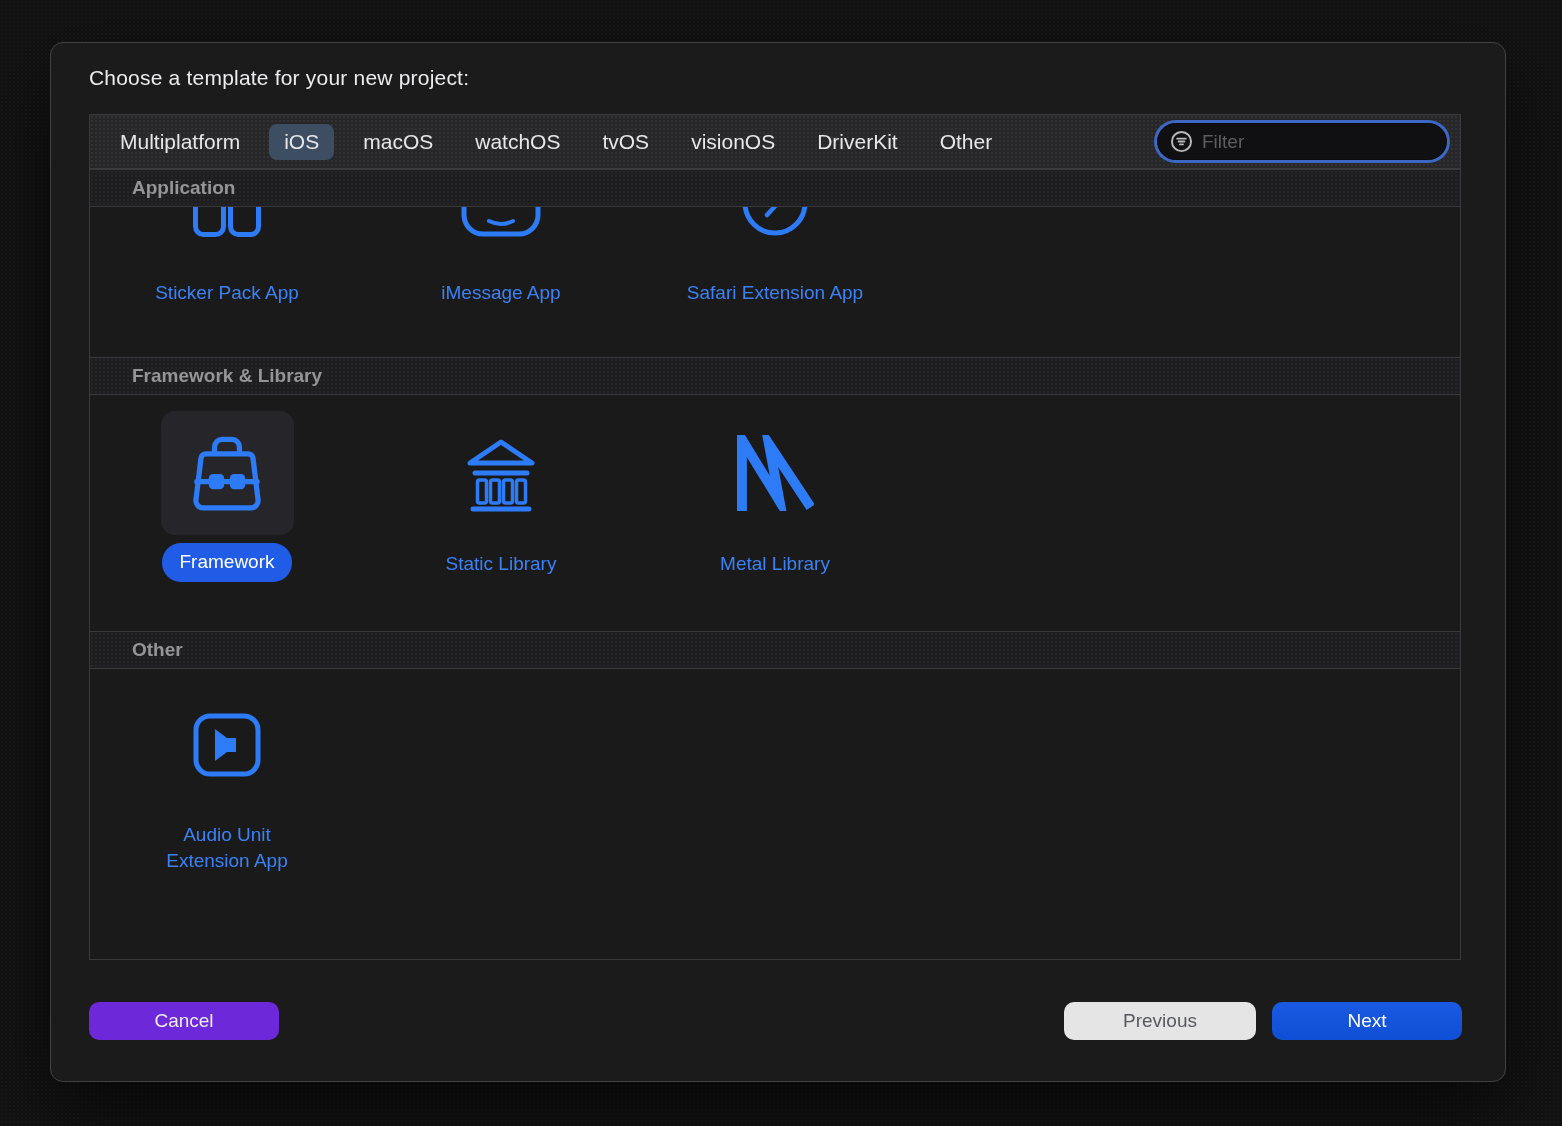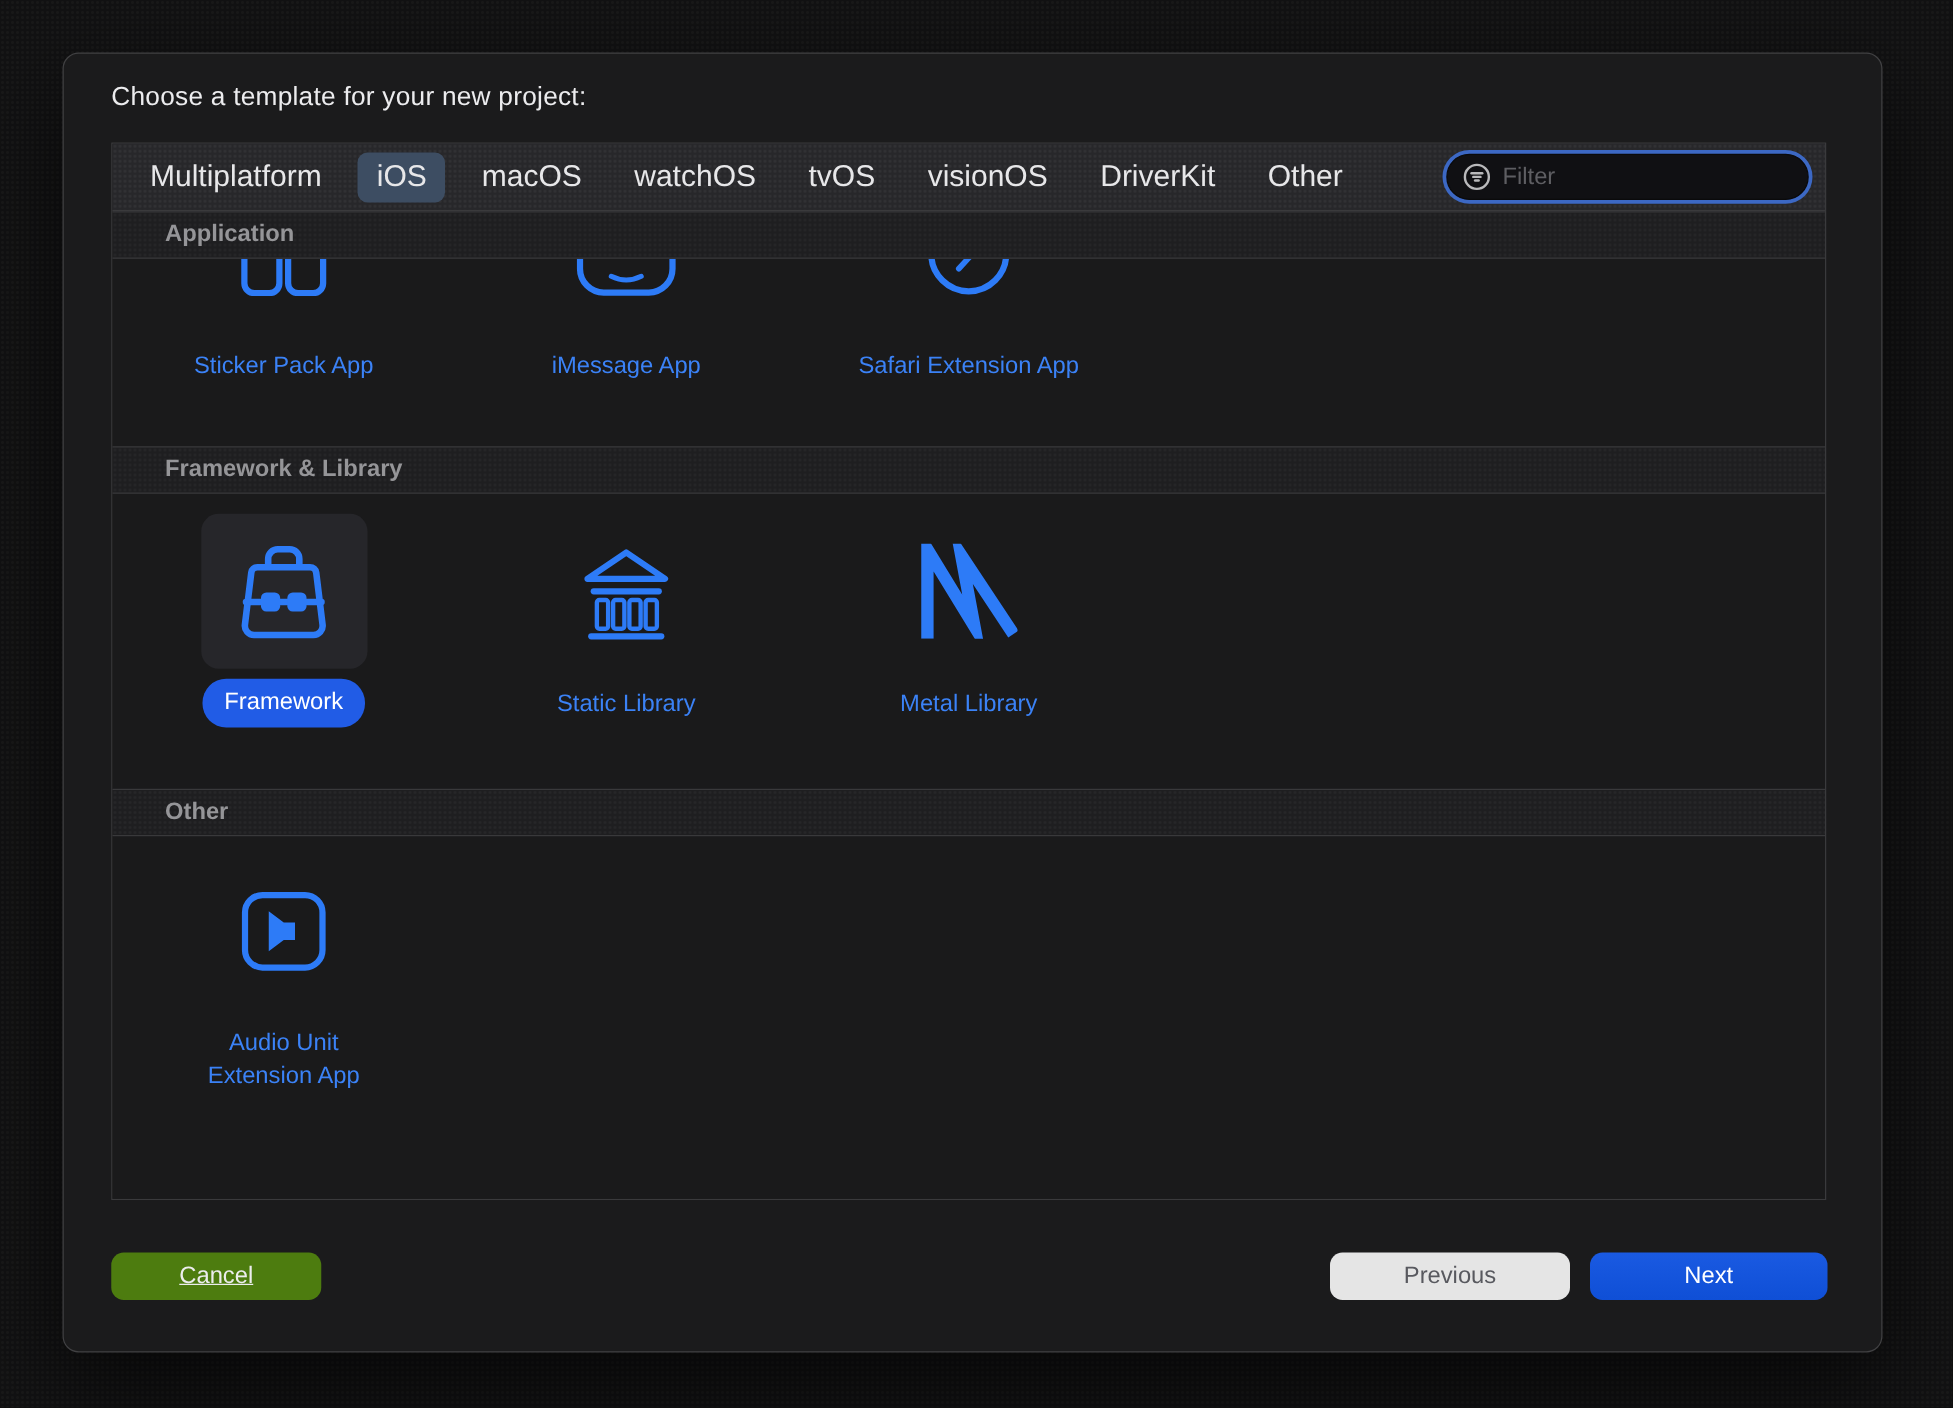--- a/index.html
+++ b/index.html
@@ -27,21 +27,21 @@
     display:flex; flex-direction:column;
   }
   
   .tabbar {
     flex:none; height:54px; background:#27272a;
     background-image: radial-gradient(rgba(255,255,255,0.05) 1px, transparent 1.3px);
     background-size:4px 4px;
     border-bottom:1px solid #3a3a3c;
     display:flex; align-items:center; padding:0 8px 0 30px; gap:42px;
   }
-  .tab { font-size:24px; color:#e7e7e9; white-space:nowrap; cursor:default; }
+  .tab { font-size:21px; color:#e7e7e9; white-space:nowrap; cursor:default; }
   .tab.selected { background:#3d4d62; border-radius:8px; padding:6px 15px; margin:0 -13px; }
   .filterwrap {
     margin-left:auto; margin-right:5px;
     display:flex; align-items:center; gap:9px;
     height:37px; width:290px; padding:0 12px;
     background:#101013; border:1px solid #0a0a0b; border-radius:19px;
     box-shadow: 0 0 0 3px #3c68c4;
   }
   .filterwrap svg { flex:none; }
   .filterwrap input {
@@ -92,21 +92,21 @@
   .row-other .item-label { margin-top:45px; }
   
   .footer {
     position:absolute; left:38px; right:43px; bottom:41px;
     display:flex; align-items:center;
   }
   .btn {
     height:38px; border:none; border-radius:10px; font-family:"Liberation Sans", sans-serif;
     font-size:19px; display:flex; align-items:center; justify-content:center; cursor:default;
   }
-  .btn-cancel { width:168px; background:#4d7c0f; color:#eceded;text-decoration:underline; }
+  .btn-cancel { width:190px; background:#6d28d9; color:#eceded; }
   .btn-prev   { width:192px; background:#e5e5e5; color:#58595f; margin-left:auto; }
   .btn-next   { width:190px; background:linear-gradient(#1a5ae2,#0f4fd6); color:#ffffff; margin-left:16px; }
 </style>
 </head>
 <body>
 
 <div class="page">
   <div class="dialog">
 
     <div class="dlg-title">Choose a template for your new project:</div>

